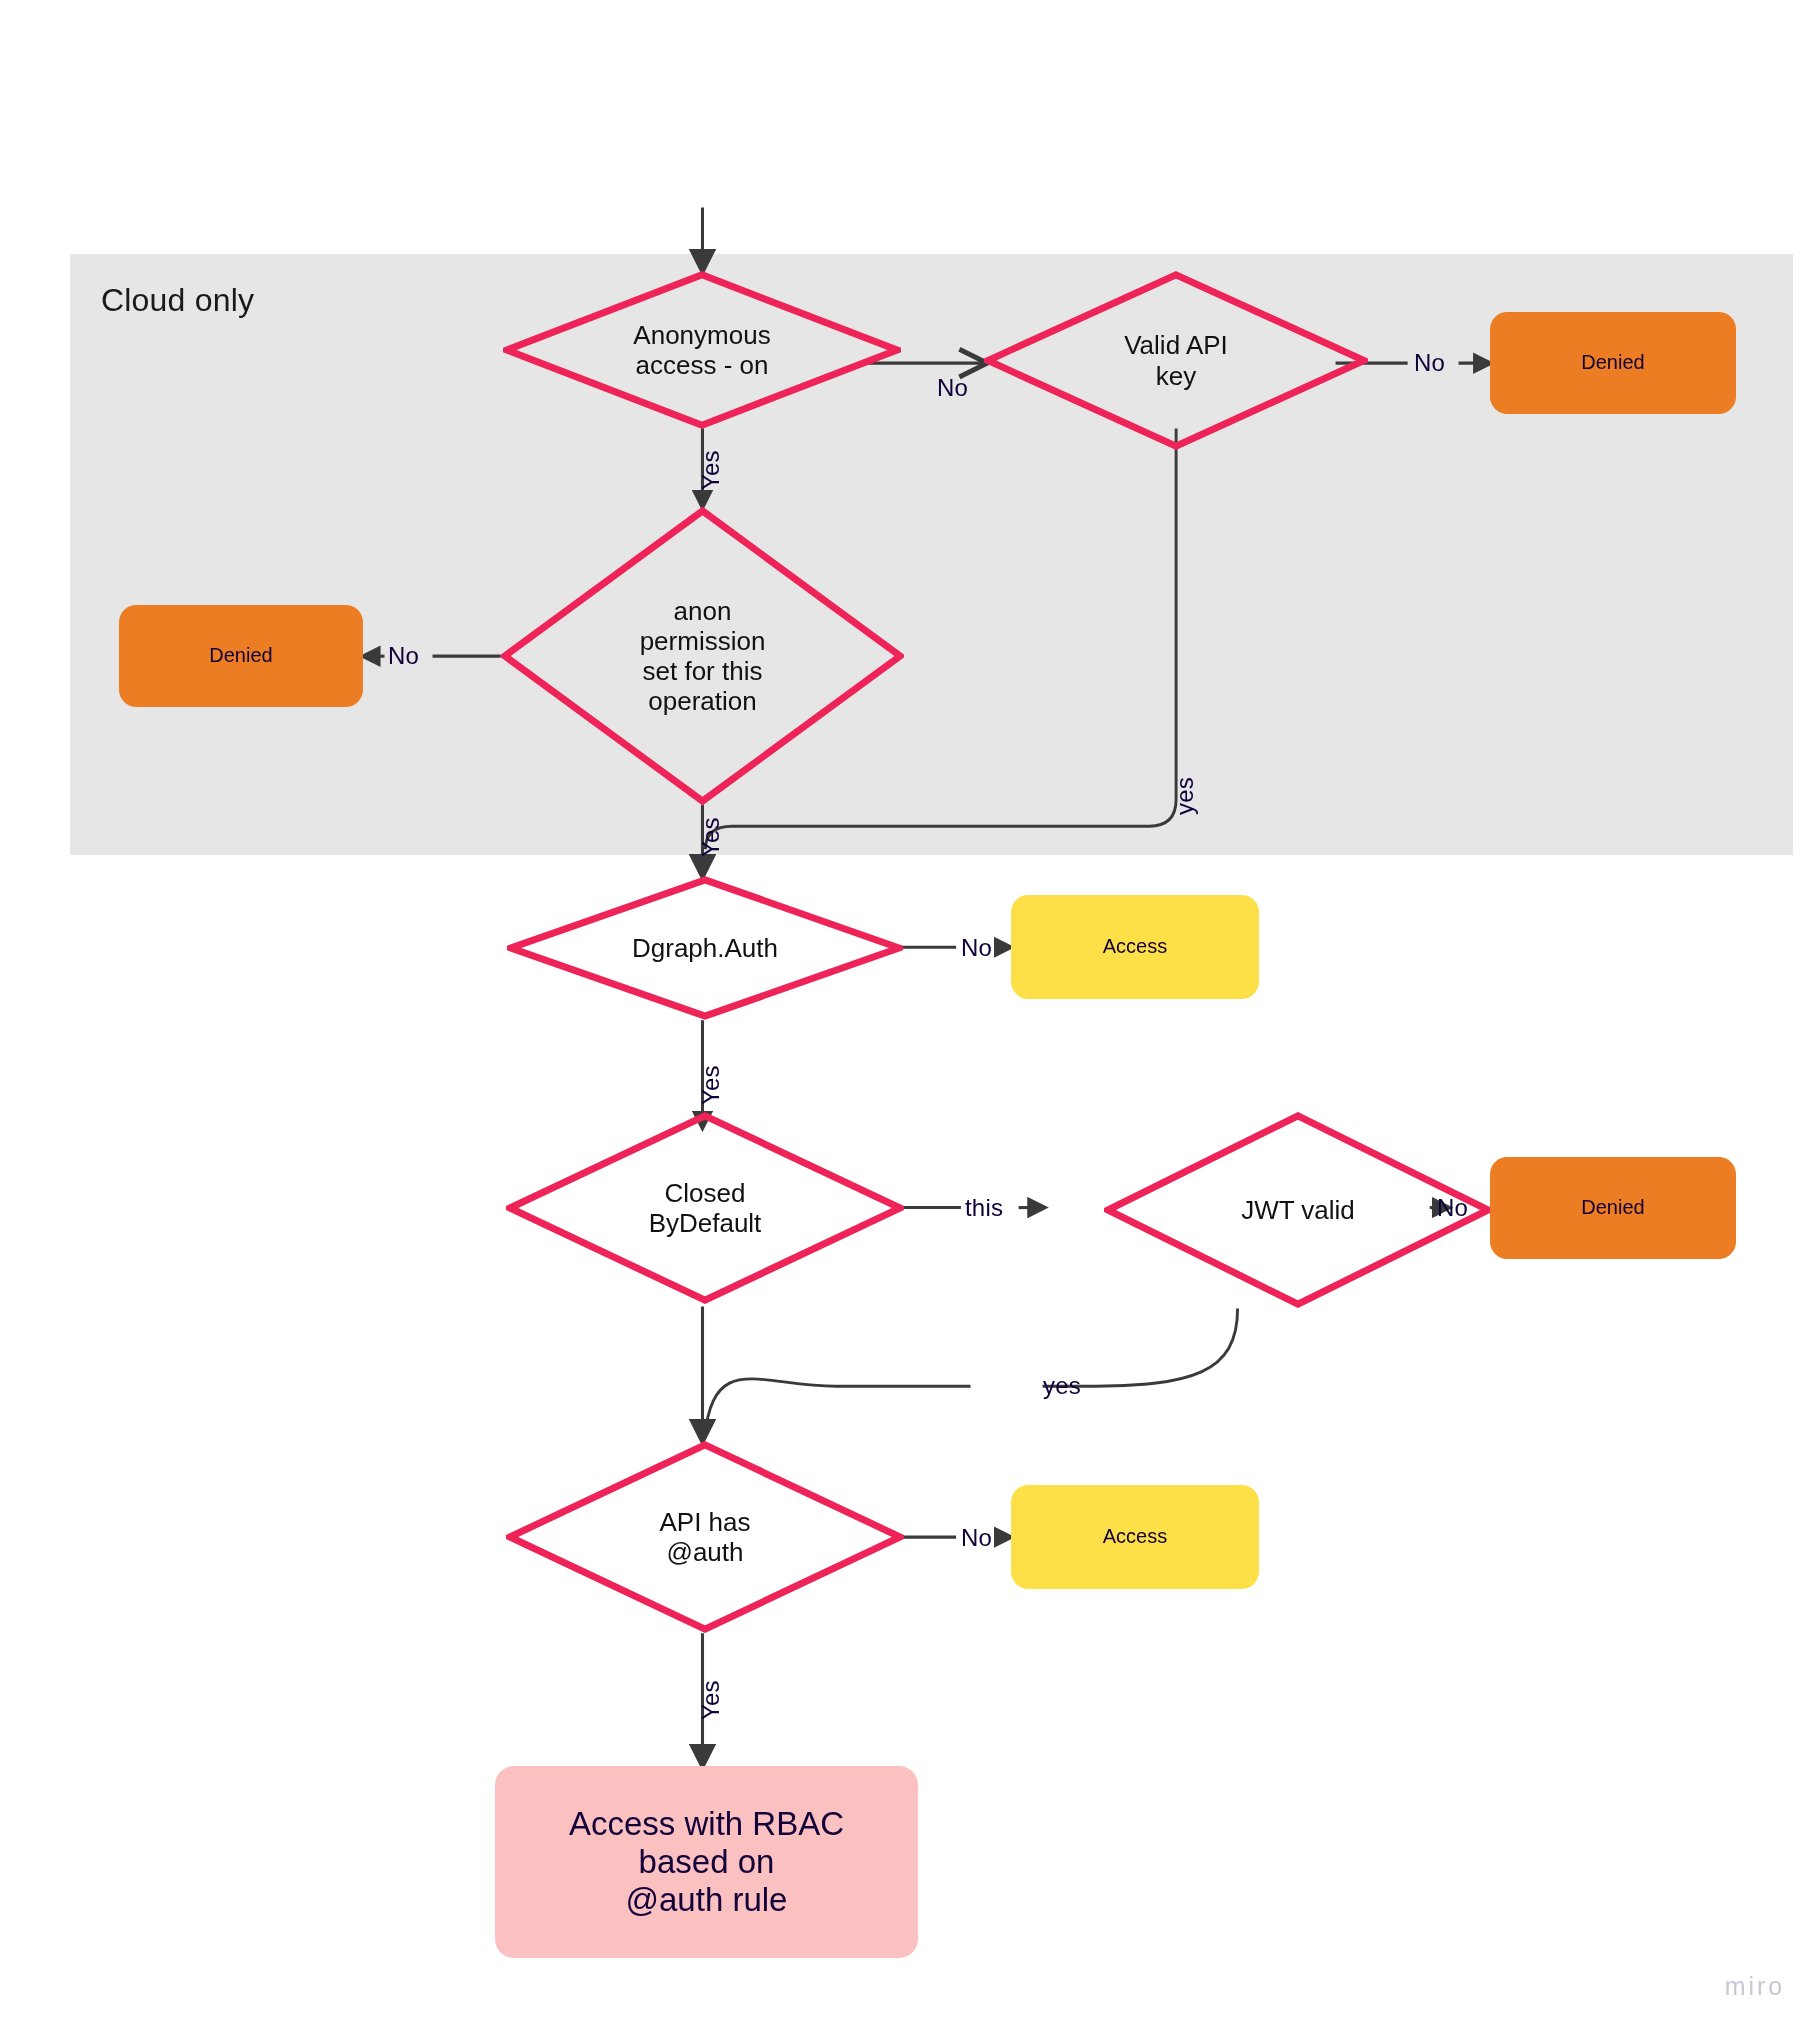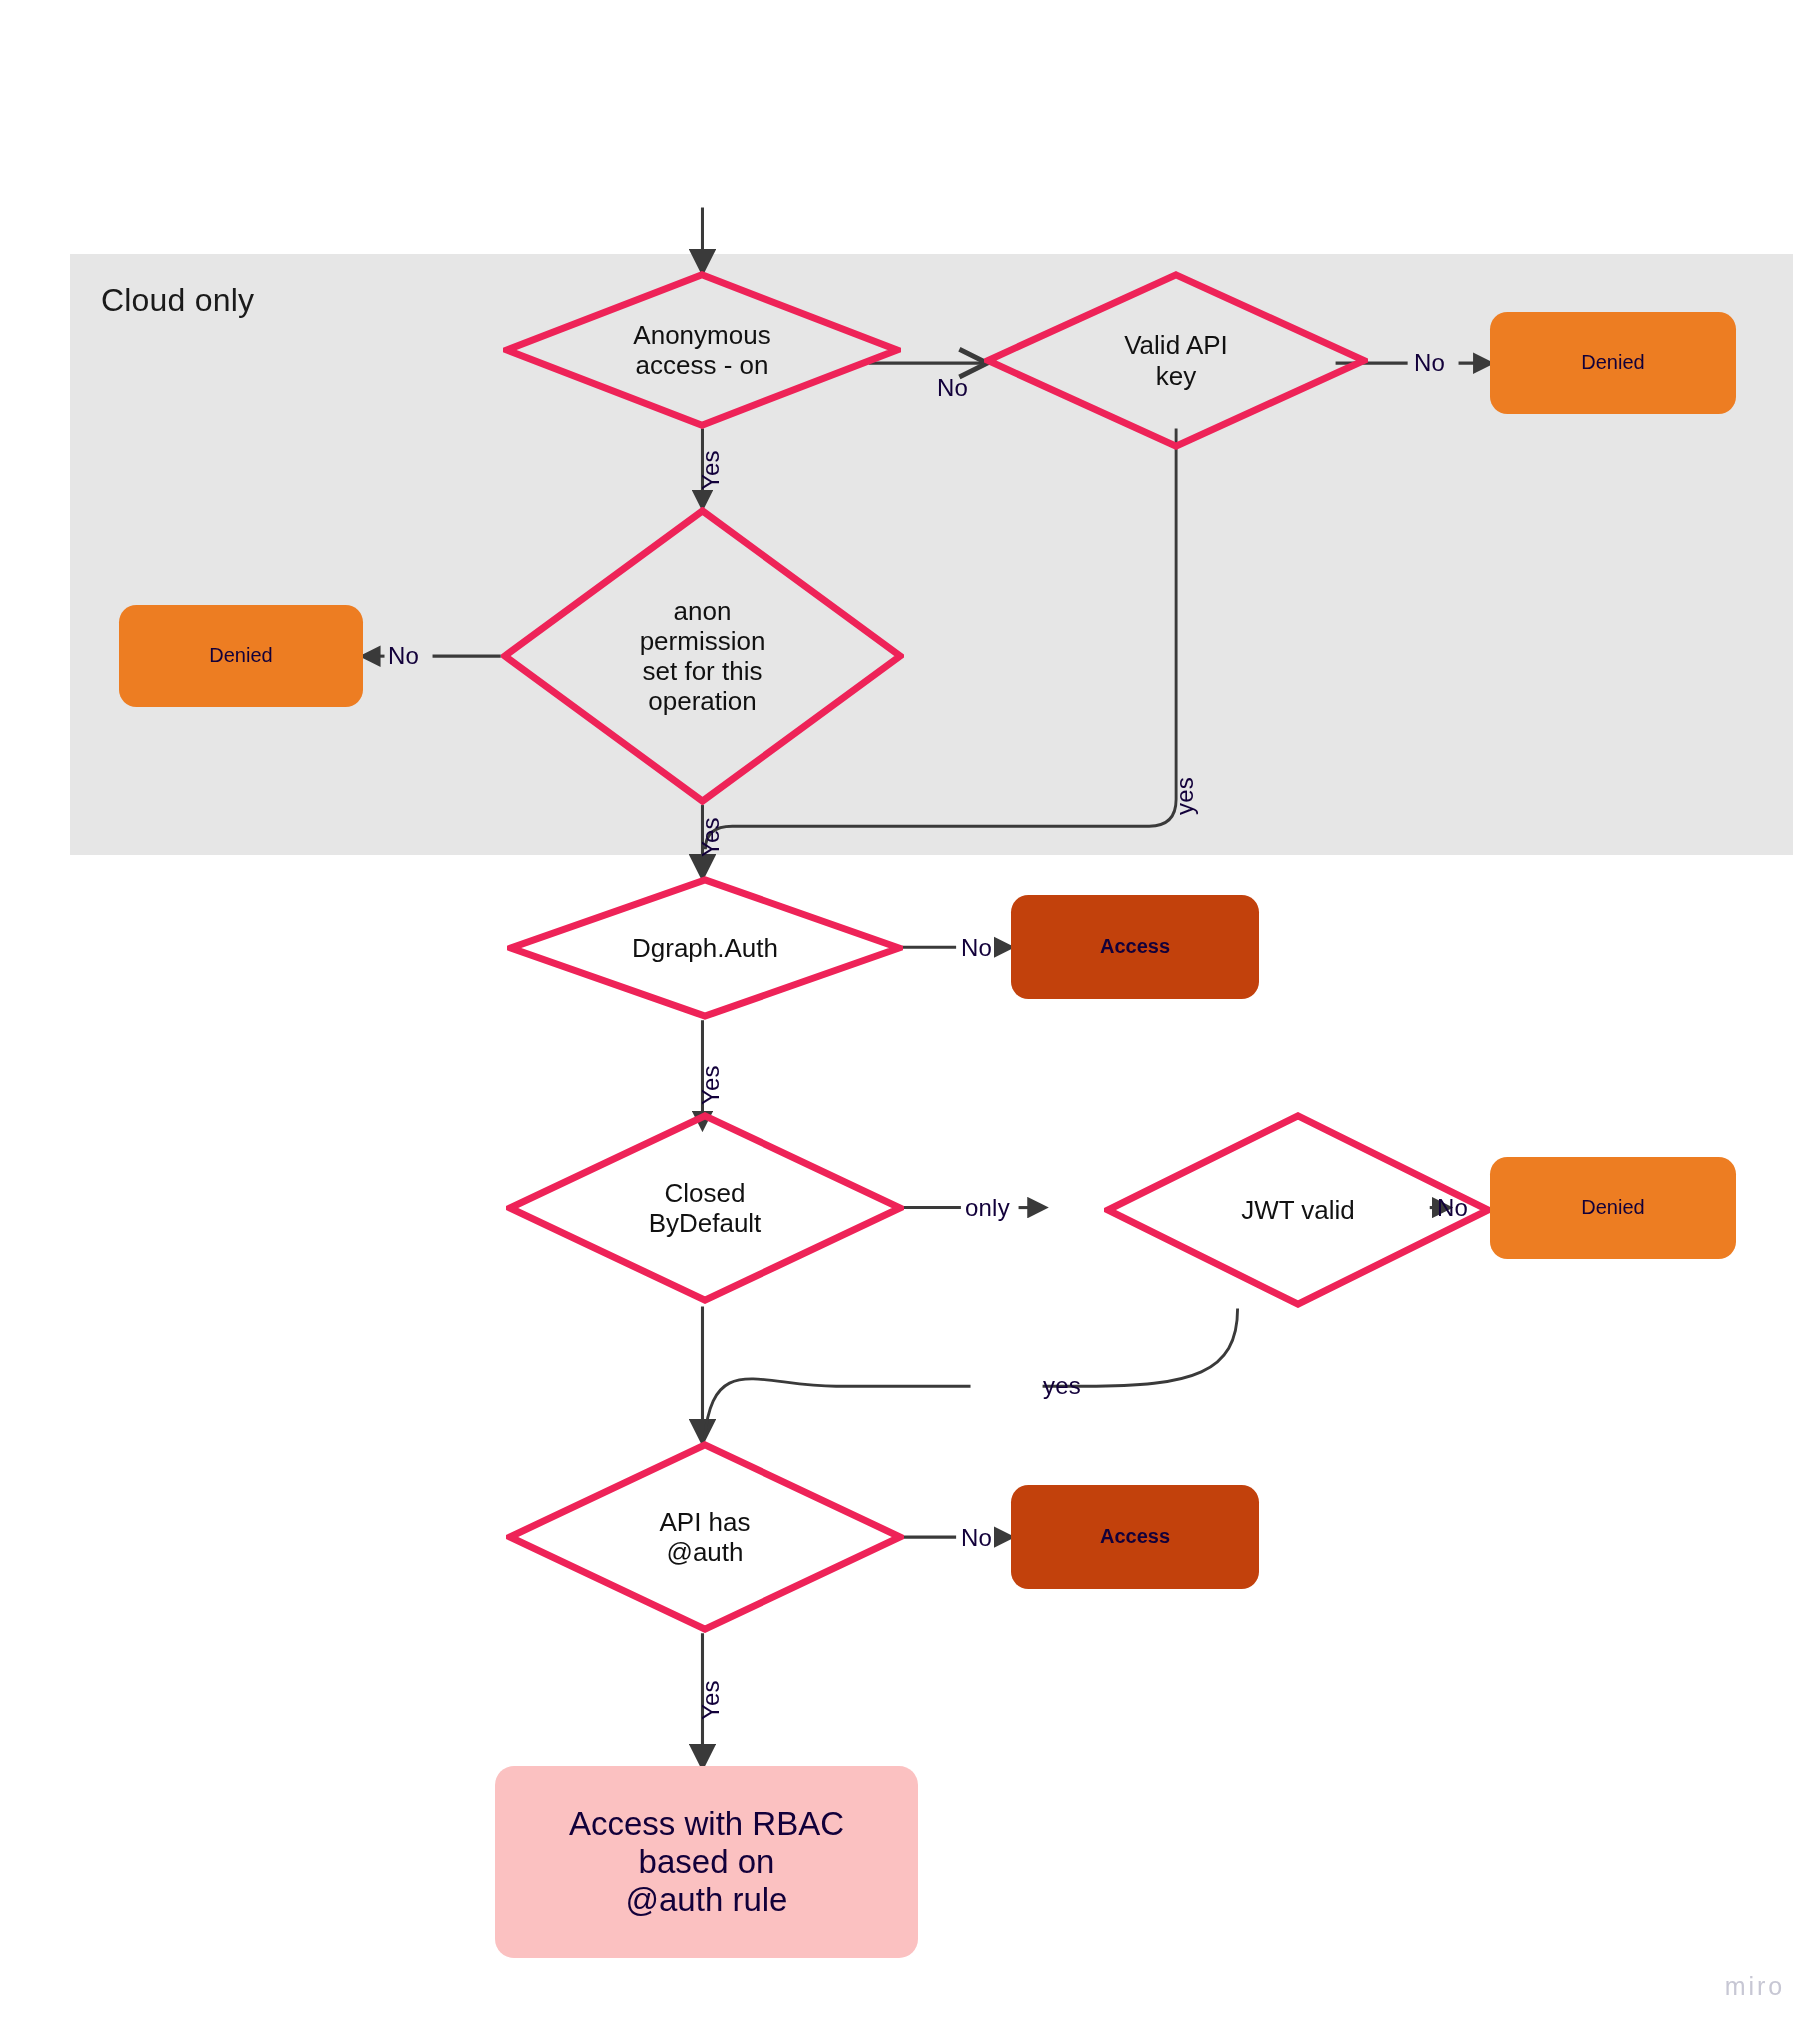--- a/index.html
+++ b/index.html
@@ -68,21 +68,21 @@
   .start-node .strong { font-weight: bold; }
 
   
   .pill {
     border-radius: 17.3px;
     font-size: 20px;
     color: #12003a;
     text-align: right;
   }
   .pill-denied { background: #ed7d22; }
-  .pill-access { background: #c2410c; font-weight: bold; }
+  .pill-access { background: #fde047; }
   .pill-access-rbac {
     background: #fbc1c1;
     border-radius: 25px;
     font-size: 33px;
     color: #12003a;
   }
 
   
   .diamond {
     color: #111111;
@@ -276,21 +276,21 @@
   <div class="elabel" style="left:388px; top:642px;">No</div>
 
   <div class="elabel rot" style="left:697px; top:857px;">Yes</div>
 
   <div class="elabel rot" style="left:1171px; top:815px;">yes</div>
 
   <div class="elabel" style="left:961px; top:934px;">No</div>
 
   <div class="elabel rot" style="left:697px; top:1105px;">Yes</div>
 
-  <div class="elabel" style="left:965px; top:1194px;">only</div>
+  <div class="elabel" style="left:965px; top:1194px;">this</div>
 
   <div class="elabel" style="left:1437px; top:1194px;">No</div>
 
   <div class="elabel" style="left:1043px; top:1372px;">yes</div>
 
   <div class="elabel" style="left:961px; top:1524px;">No</div>
 
   <div class="elabel rot" style="left:697px; top:1720px;">Yes</div>
 
   <div class="miro">miro</div>

